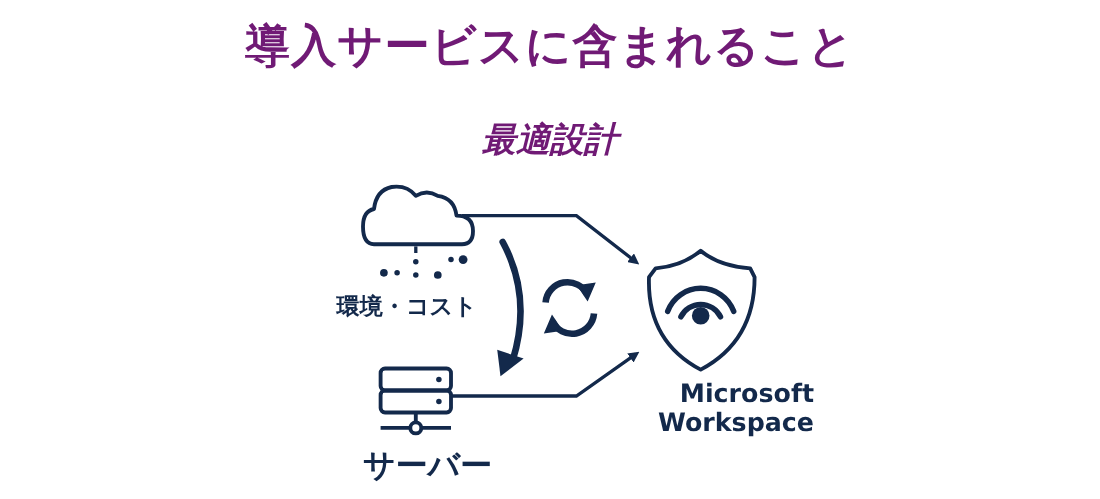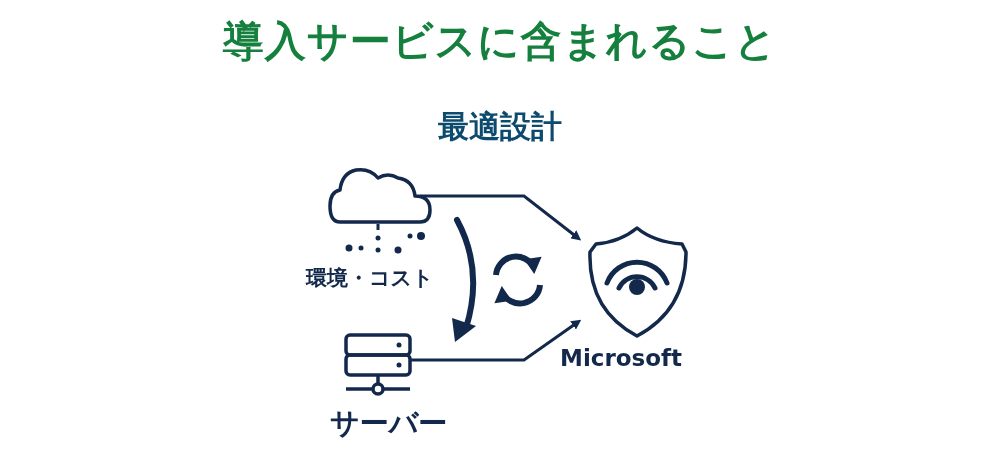--- a/index.html
+++ b/index.html
@@ -1,25 +1,25 @@
 <!DOCTYPE html>
 <html><head>
 <meta charset="utf-8">
 <style>
   html, body { margin:0; padding:0; background:#ffffff; }
   body { width:1000px; height:454px; position:relative; overflow:hidden;
          font-family:"DejaVu Sans", "Liberation Sans", sans-serif; color:#13294b; }
   .title { position:absolute; left:0; top:14px; width:1000px; text-align:center;
-           font-size:41px; font-weight:bold; letter-spacing:1px; color:#15803d; }
+           font-size:41px; font-weight:bold; letter-spacing:1px; color:#701a75; }
   .subtitle { position:absolute; left:0; top:106px; width:1000px; text-align:center;
-              font-size:31px; font-weight:bold; color:#0c4a6e; }
+              font-size:31px; font-weight:bold; color:#701a75;font-style:italic; }
   .label { position:absolute; font-weight:bold; color:#13294b; white-space:nowrap; }
   .env-label { left:306px; top:264px; font-size:21px; }
   .server-label { left:330px; top:404px; font-size:29px; }
-  .ms-label { left:560px; top:345px; width:180px; text-align:left; font-size:23px; line-height:27px; }
+  .ms-label { left:560px; top:345px; width:180px; text-align:right; font-size:23px; line-height:27px; }
   svg.diagram { position:absolute; left:0; top:0; }
 </style>
 </head>
 <body>
 
 <div class="title">導入サービスに含まれること</div>
 <div class="subtitle">最適設計</div>
 
 <svg class="diagram" width="1000" height="454" viewBox="0 0 1000 454">
   <defs>
@@ -75,13 +75,14 @@
     <path d="M607,283 A32,32 0 0 1 667,283" fill="none" stroke="#13294b" stroke-width="5" stroke-linecap="round"></path>
     <path d="M619,288 A20,20 0 0 1 655,288" fill="none" stroke="#13294b" stroke-width="5" stroke-linecap="round"></path>
     <circle cx="637" cy="287" r="8" fill="#13294b"></circle>
   </g>
 </svg>
 
 <div class="label env-label">環境・コスト</div>
 <div class="label server-label">サーバー</div>
 <div class="label ms-label">
   <div>Microsoft</div>
+  <div>Workspace</div>
 </div>
 
 </body></html>

